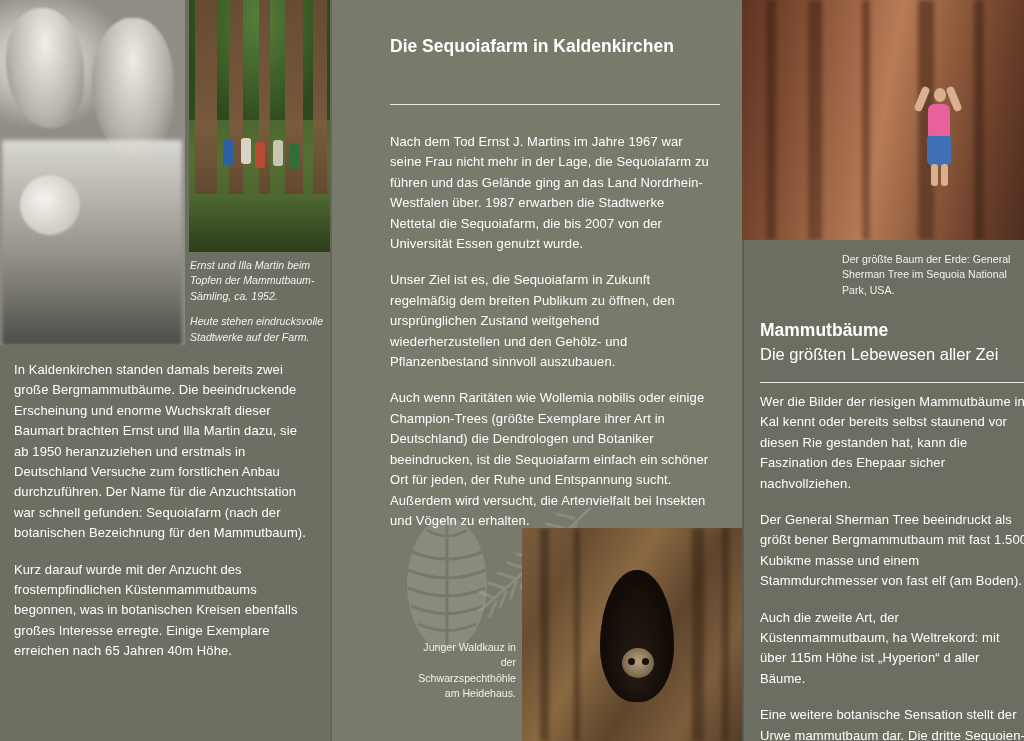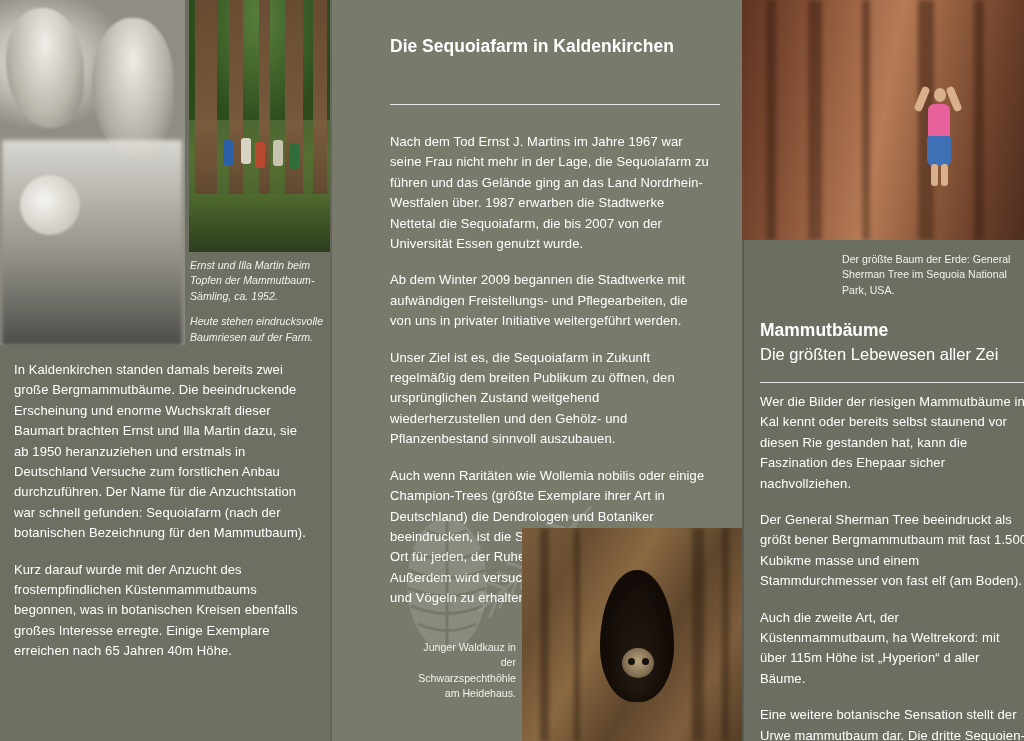--- a/index.html
+++ b/index.html
@@ -280,37 +280,36 @@
     <div class="ground"></div>
     <div class="p p1"></div>
     <div class="p p2"></div>
     <div class="p p3"></div>
     <div class="p p4"></div>
     <div class="p p5"></div>
   </div>
 
   <div class="txt caption cap-forest">
     <p>Ernst und Illa Martin beim Topfen der Mammutbaum-Sämling, ca. 1952.</p>
-    <p>Heute stehen eindrucksvolle Baumriesen auf der Farm.</p>
+    <p>Heute stehen eindrucksvolle Stadtwerke auf der Farm.</p>
   </div>
 
   <div class="txt body-col left-text">
     <p>In Kaldenkirchen standen damals bereits zwei große Bergmammutbäume. Die beeindruckende Erscheinung und enorme Wuchskraft dieser Baumart brachten Ernst und Illa Martin dazu, sie ab 1950 heranzuziehen und erstmals in Deutschland Versuche zum forstlichen Anbau durchzuführen. Der Name für die Anzuchtstation war schnell gefunden: Sequoiafarm (nach der botanischen Bezeichnung für den Mammutbaum).</p>
     <p>Kurz darauf wurde mit der Anzucht des frostempfindlichen Küstenmammutbaums begonnen, was in botanischen Kreisen ebenfalls großes Interesse erregte. Einige Exemplare erreichen nach 65 Jahren 40m Höhe.</p>
 
   </div>
 
   <div class="txt mid-head">
     <h1 class="headline-1">Die Sequoiafarm in Kaldenkirchen</h1>
   </div>
   <div class="rule mid-rule"></div>
 
   <div class="txt body-col mid-text">
     <p>Nach dem Tod Ernst J. Martins im Jahre 1967 war seine Frau nicht mehr in der Lage, die Sequoiafarm zu führen und das Gelände ging an das Land Nordrhein-Westfalen über. 1987 erwarben die Stadtwerke Nettetal die Sequoiafarm, die bis 2007 von der Universität Essen genutzt wurde.</p>
-    <p>Ab dem Winter 2009 begannen die Stadtwerke mit aufwändigen Freistellungs- und Pflegearbeiten, die von uns in privater Initiative weitergeführt werden.</p>
     <p>Unser Ziel ist es, die Sequoiafarm in Zukunft regelmäßig dem breiten Publikum zu öffnen, den ursprünglichen Zustand weitgehend wiederherzustellen und den Gehölz- und Pflanzenbestand sinnvoll auszubauen.</p>
     <p>Auch wenn Raritäten wie Wollemia nobilis oder einige Champion-Trees (größte Exemplare ihrer Art in Deutschland) die Dendrologen und Botaniker beeindrucken, ist die Sequoiafarm einfach ein schöner Ort für jeden, der Ruhe und Entspannung sucht. Außerdem wird versucht, die Artenvielfalt bei Insekten und Vögeln zu erhalten.</p>
   </div>
 
   <svg class="watermark wm-cone" viewBox="0 0 110 150">
     <ellipse cx="55" cy="72" rx="40" ry="66" fill="#ffffff"></ellipse>
     <g stroke="#6f7164" stroke-width="3" fill="none">
       <path d="M20 40 q35 14 70 0"></path>
       <path d="M16 58 q39 16 78 0"></path>
       <path d="M16 76 q39 16 78 0"></path>

